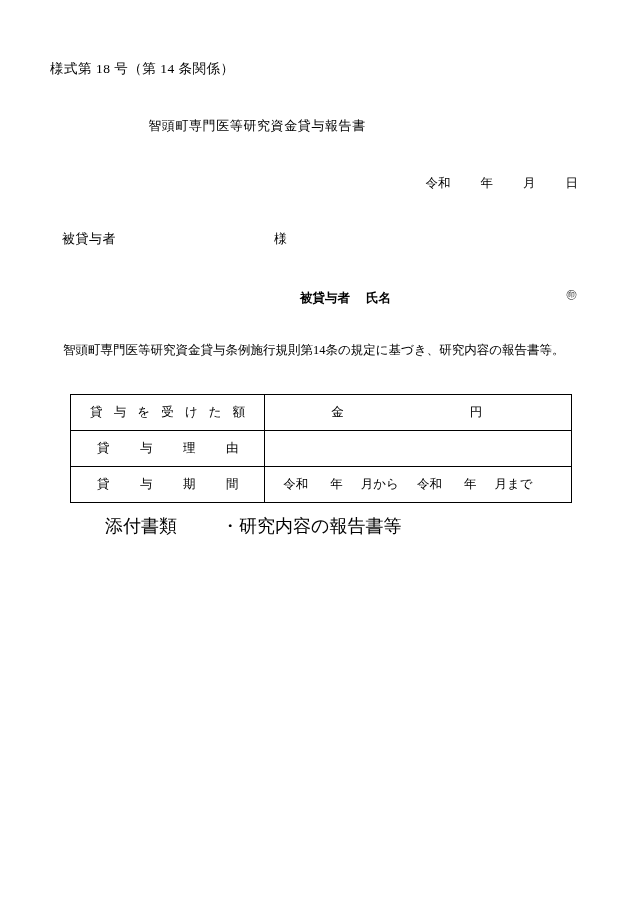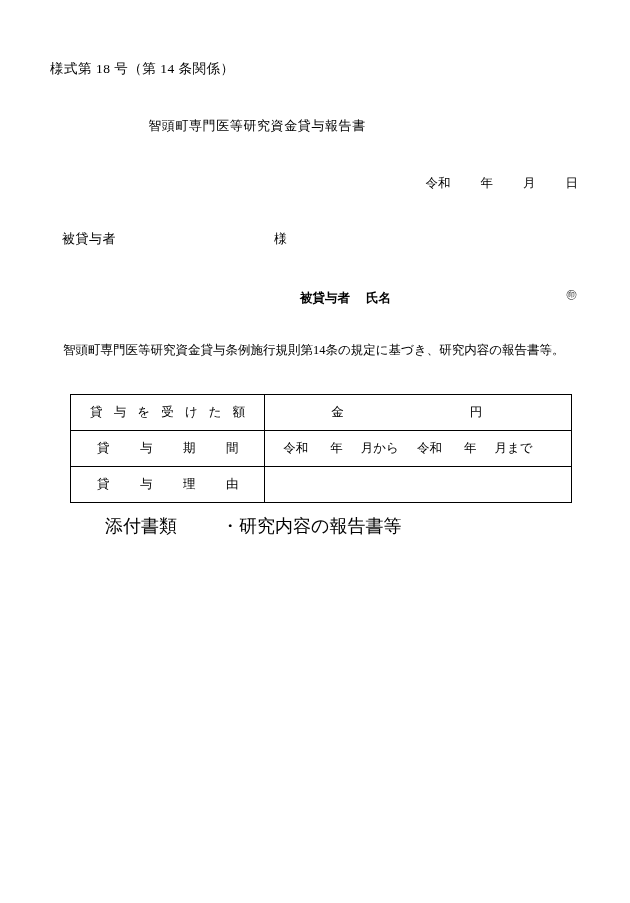--- a/index.html
+++ b/index.html
@@ -198,27 +198,27 @@
 
   <table class="form-table">
     <tbody>
         <tr>
       <td class="label-cell"><span class="label-spread-1">貸 与 を 受 け た 額</span></td>
       <td class="value-cell">
         <span class="amount-inner"><span>金</span><span class="yen-gap"></span><span>円</span></span>
       </td>
     </tr>
     <tr>
+      <td class="label-cell"><span class="label-spread-2">貸　与　理　由</span></td>
+      <td class="value-cell"></td>
+    </tr>
+    <tr>
       <td class="label-cell"><span class="label-spread-2">貸　与　期　間</span></td>
       <td class="value-cell">
         <span class="period-inner"><span>令和</span><span class="g"></span><span>年</span><span class="g2"></span><span>月から</span><span class="g2"></span><span>令和</span><span class="g"></span><span>年</span><span class="g2"></span><span>月まで</span></span>
       </td>
     </tr>
-    <tr>
-      <td class="label-cell"><span class="label-spread-2">貸　与　理　由</span></td>
-      <td class="value-cell"></td>
-    </tr>
   </tbody>
     </table>
 
   <div class="attachment"><span>添付書類</span><span class="gap"></span><span>・研究内容の報告書等</span></div>
 
 </div>
 
 </body></html>

